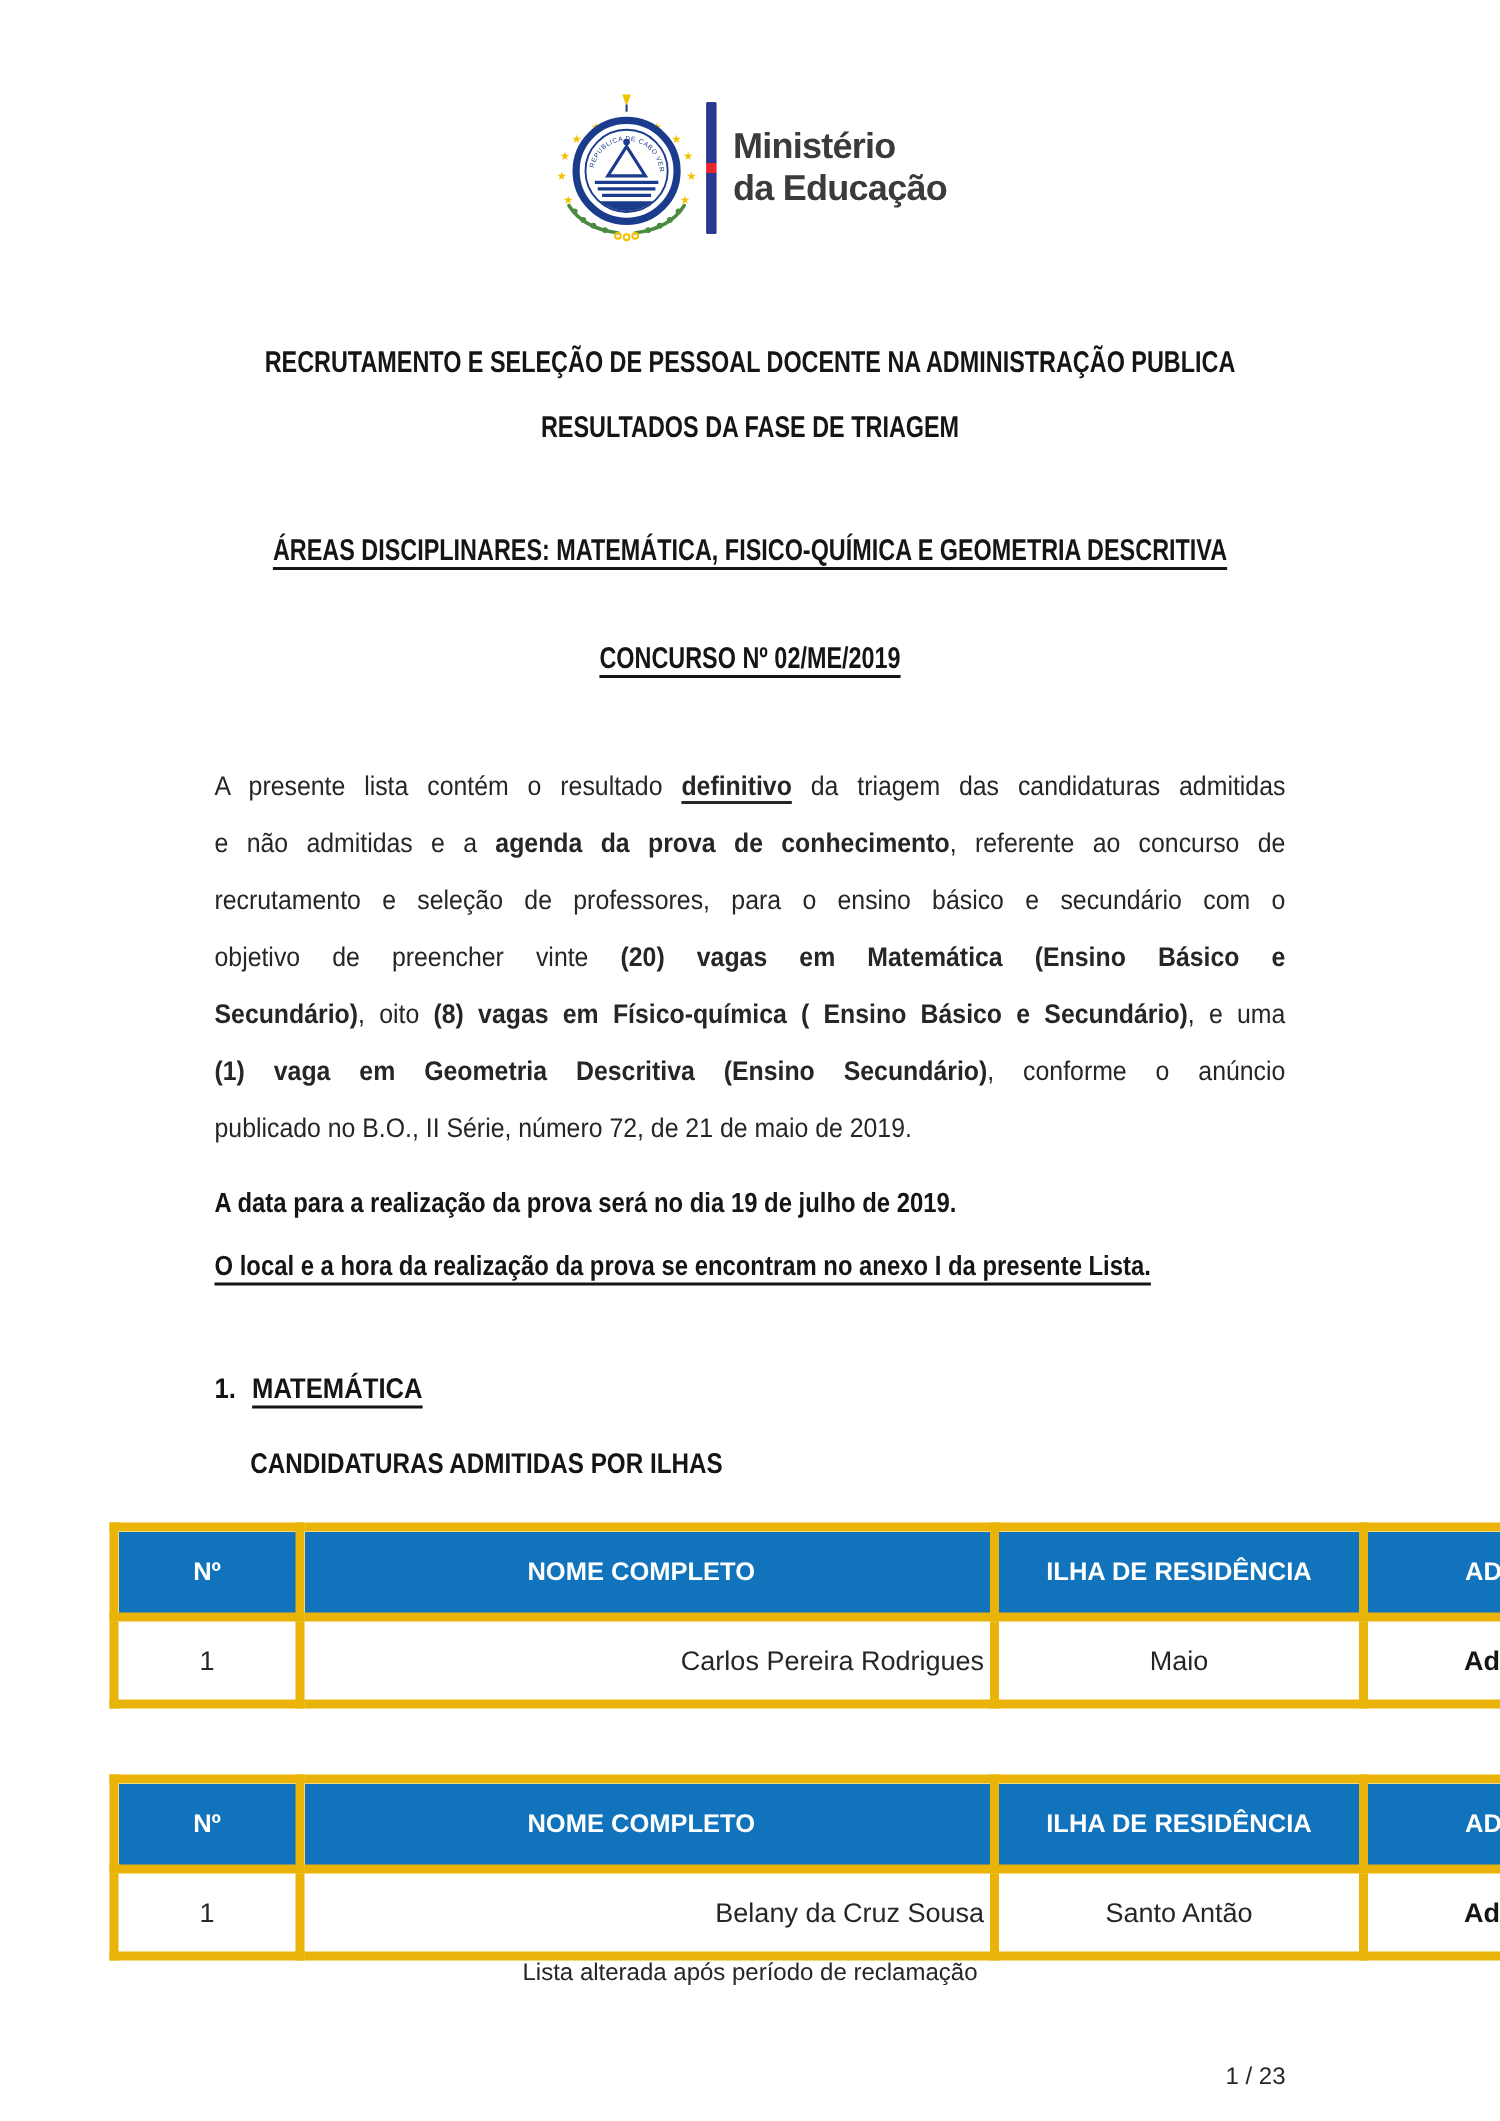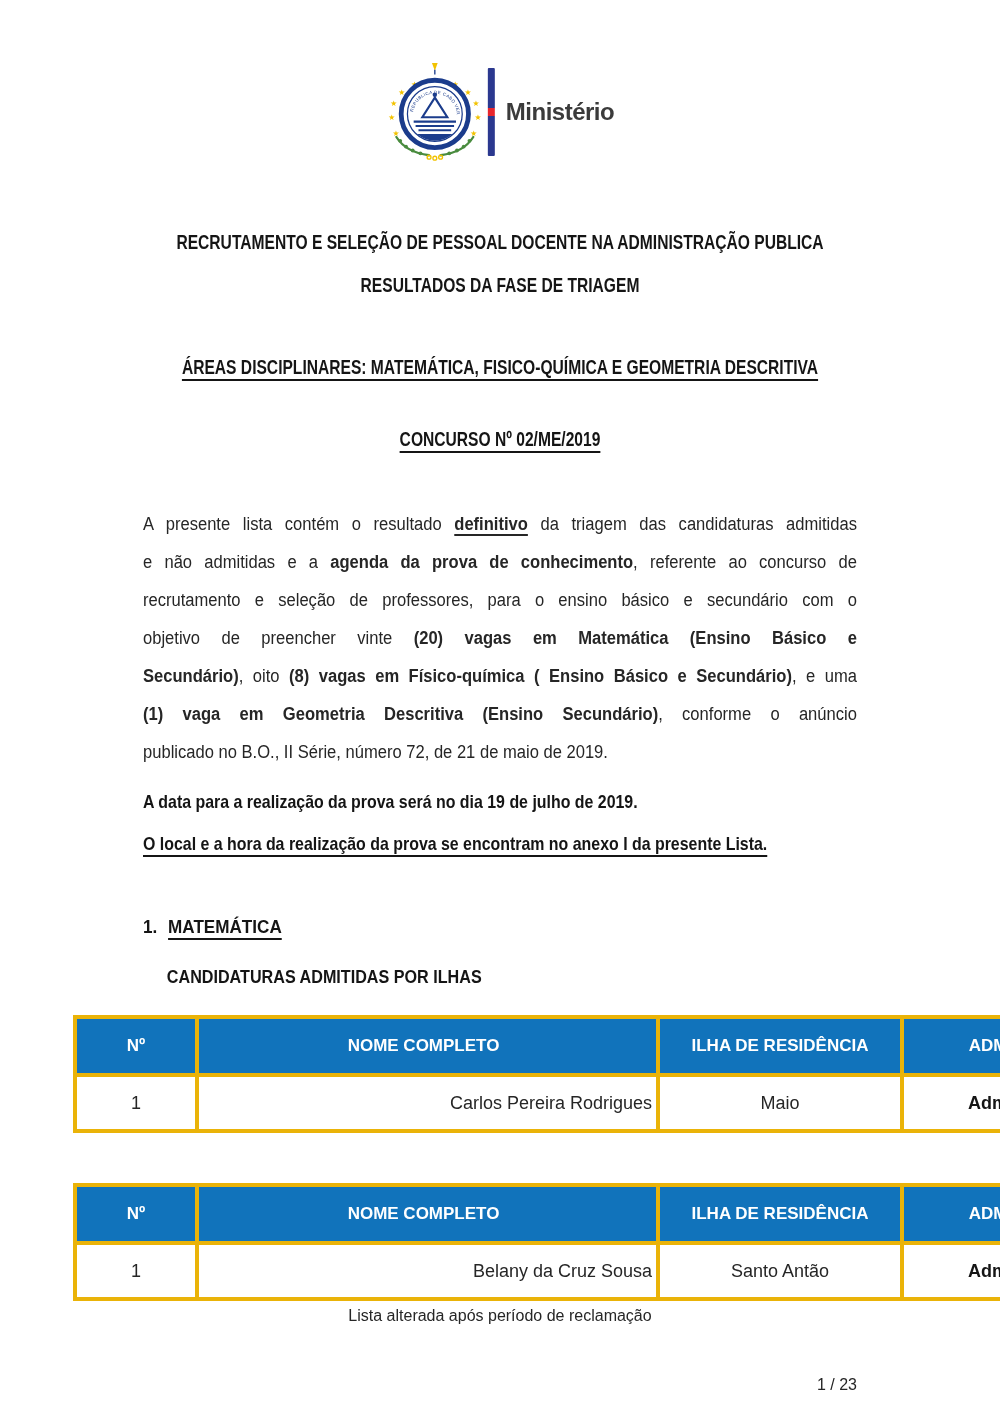--- a/index.html
+++ b/index.html
@@ -48,21 +48,21 @@
   .section-h .num { margin-right:12px; }
   .section-sub { position:absolute; top:966px; left:143px; padding-left:28px; font-size:19px;
                  font-weight:700; white-space:nowrap; transform:scaleX(0.85);
                  transform-origin:0 0; color:#151515; }
 
   
   table.res { position:absolute; left:73px; width:852px; border-collapse:collapse;
               table-layout:fixed; border:3px solid #000; background:#fff; }
   .tbl1 { top:1015px; }
   .tbl2 { top:1183px; }
-  table.res th, table.res td { border:4px solid #eab308; overflow:hidden; }
+  table.res th, table.res td { border:6px solid #eab308; overflow:hidden; }
   table.res th:nth-child(1), table.res td:nth-child(1) { width:70px; }
   table.res th:nth-child(2), table.res td:nth-child(2) { width:417px;padding-left:16px; }
   table.res th:nth-child(3), table.res td:nth-child(3) { width:192px; }
   table.res th:nth-child(4), table.res td:nth-child(4) { width:173px; }
   table.res th { background:var(--hdr-bg,#1173bb); color:var(--hdr-fg,#ffffff);
                  font-size:17px; font-weight:700; text-align:center; vertical-align:middle;
                  height:50px; line-height:1.25; padding:2px 24px; }
   table.res td { height:48px; font-size:18px; text-align:center; vertical-align:middle;
                  color:#262626; padding:2px 4px; }
   table.res td.c-name { text-align:right; padding-left:11px; }
@@ -134,20 +134,21 @@
         <g stroke="#f2c200" stroke-width="1.4" fill="none">
           <circle cx="44" cy="99" r="2"></circle>
             <circle cx="50" cy="100" r="2"></circle>
             <circle cx="56" cy="99" r="2"></circle>
         </g>
       </svg>
     </div>
     <div class="logo-bar" style="background:linear-gradient(to bottom,#2b388f 0 46%,#e8262d 46% 54%,#2b388f 54% 100%);"></div>
     <div class="logo-text">
       <div>Ministério</div>
+      <div>da Educação</div>
     </div>
   </div>
 
   <div class="title t1">RECRUTAMENTO E SELEÇÃO DE PESSOAL DOCENTE NA ADMINISTRAÇÃO PUBLICA</div>
   <div class="title t2">RESULTADOS DA FASE DE TRIAGEM</div>
   <div class="title t3">
     <span class="u2">ÁREAS DISCIPLINARES: MATEMÁTICA, FISICO-QUÍMICA E GEOMETRIA DESCRITIVA</span>
   </div>
   <div class="title t4">
     <span class="u2">CONCURSO Nº 02/ME/2019</span>

